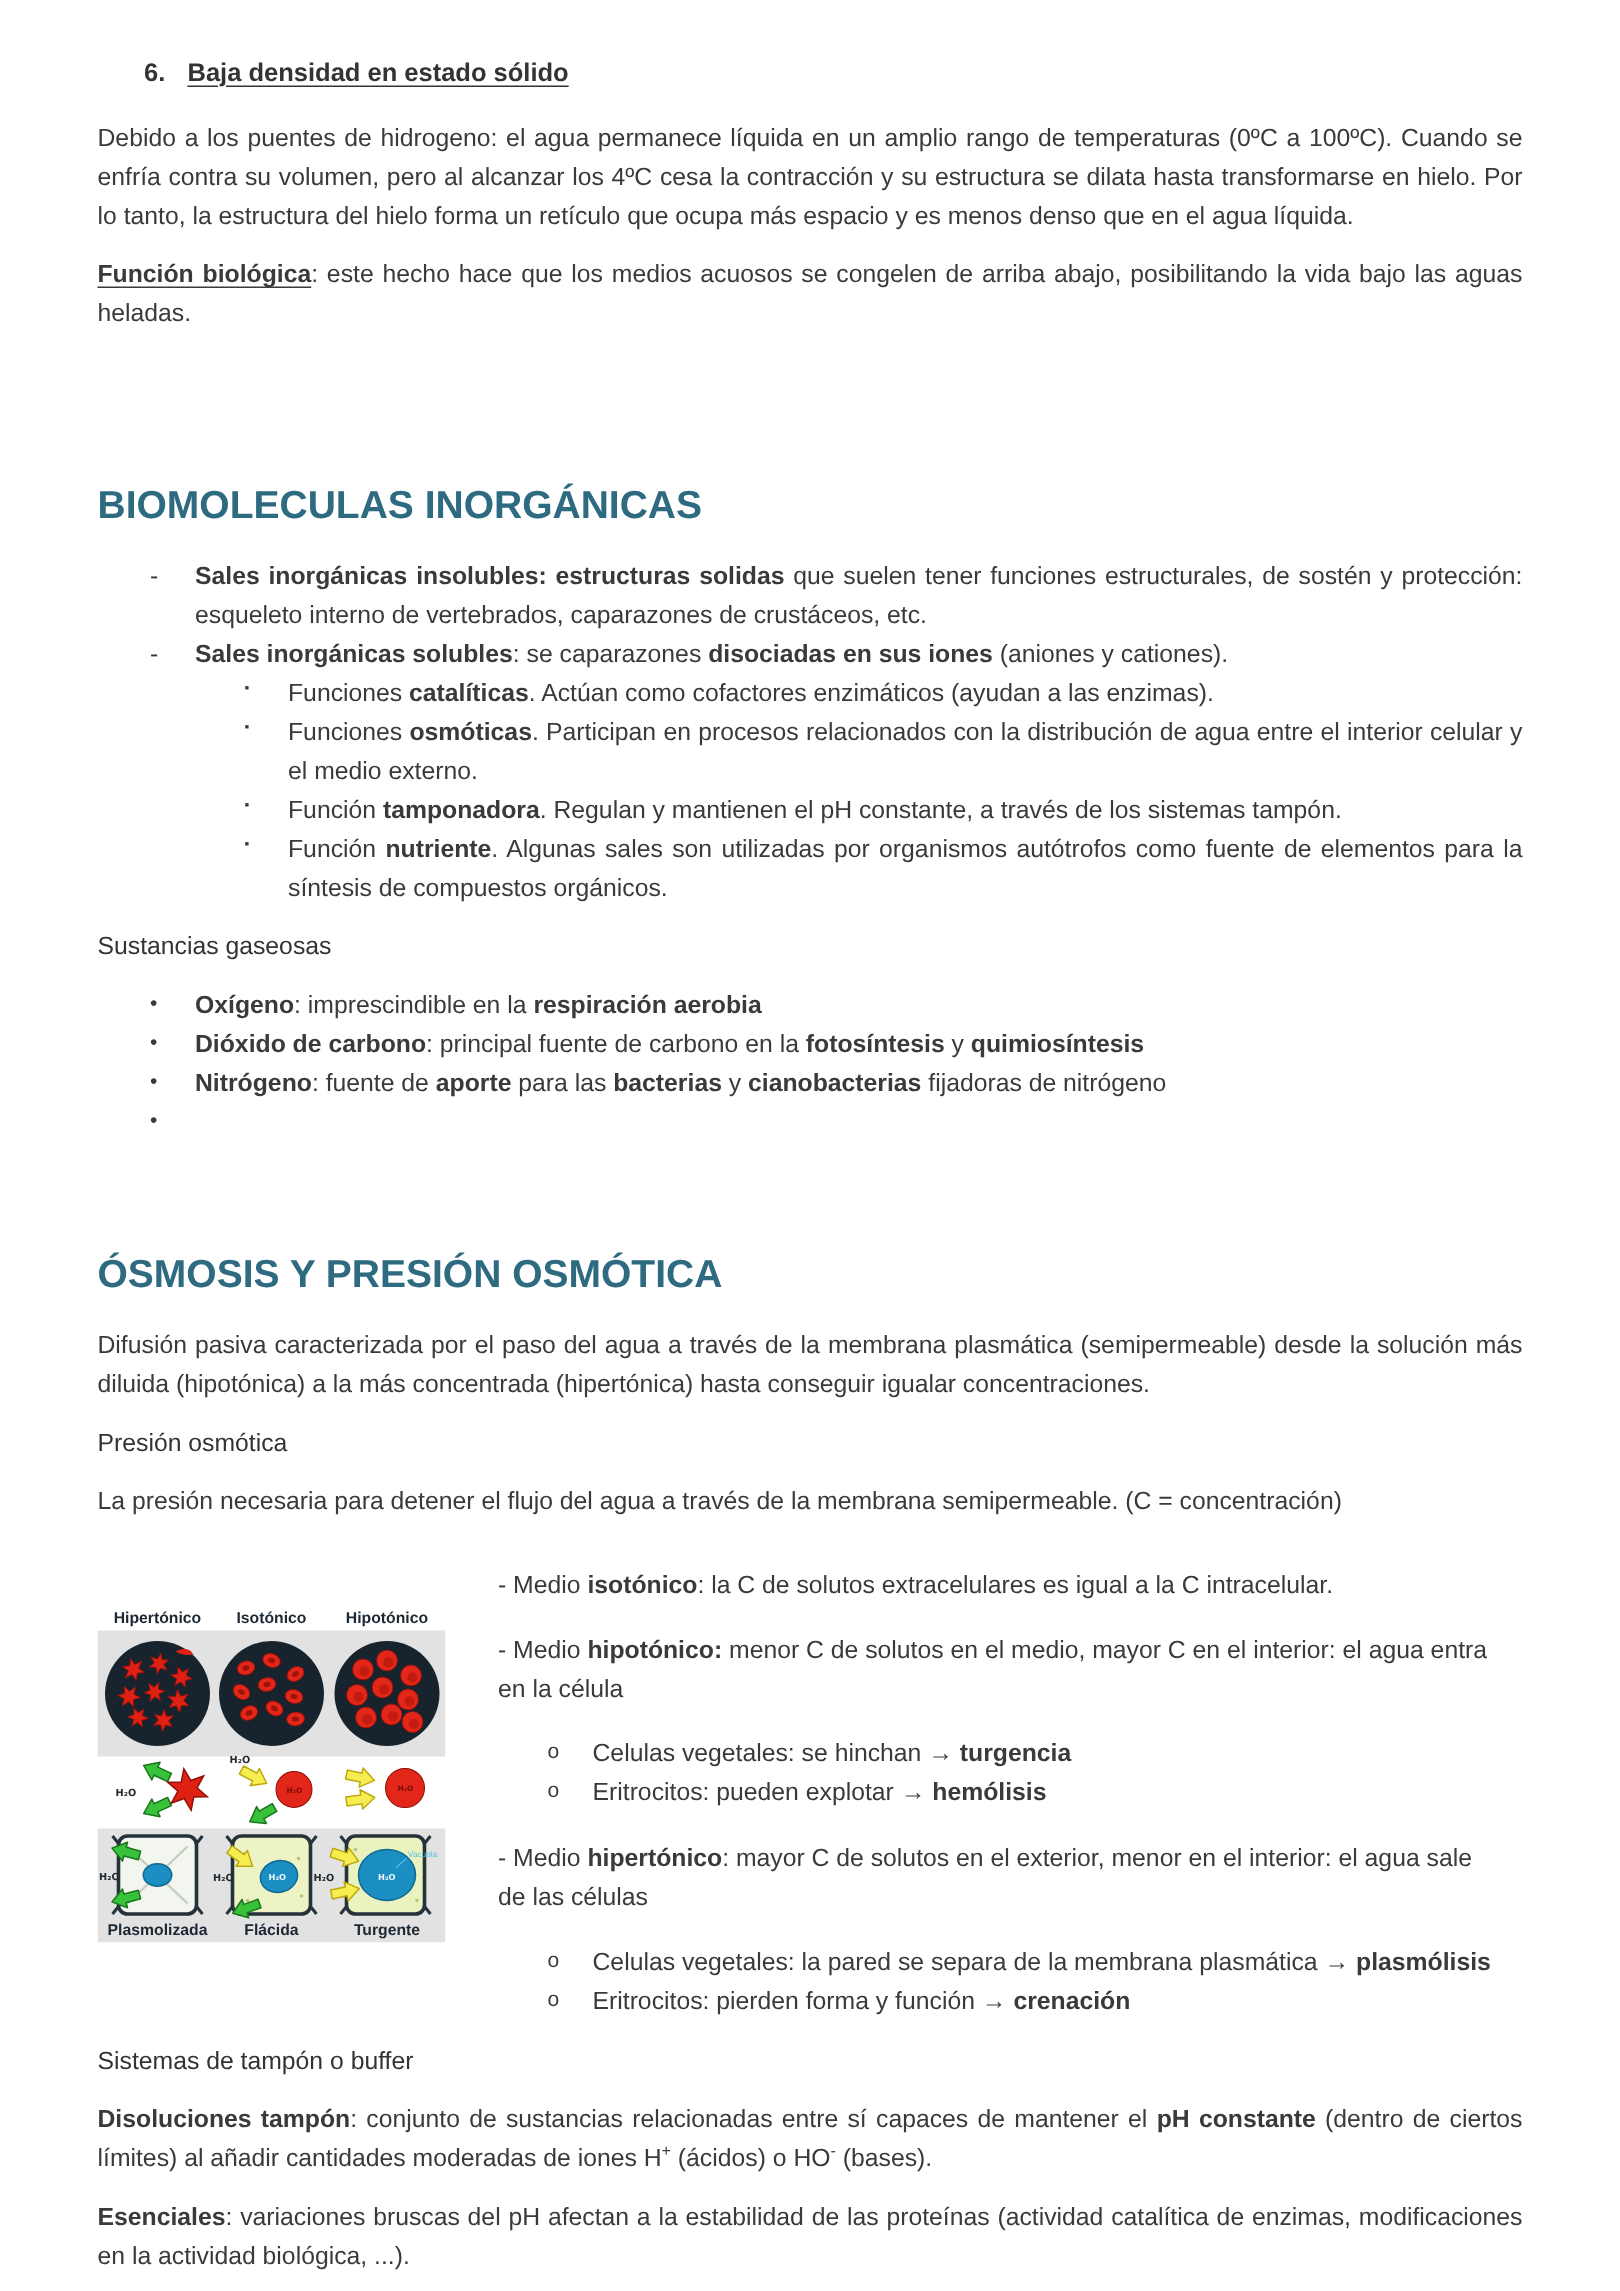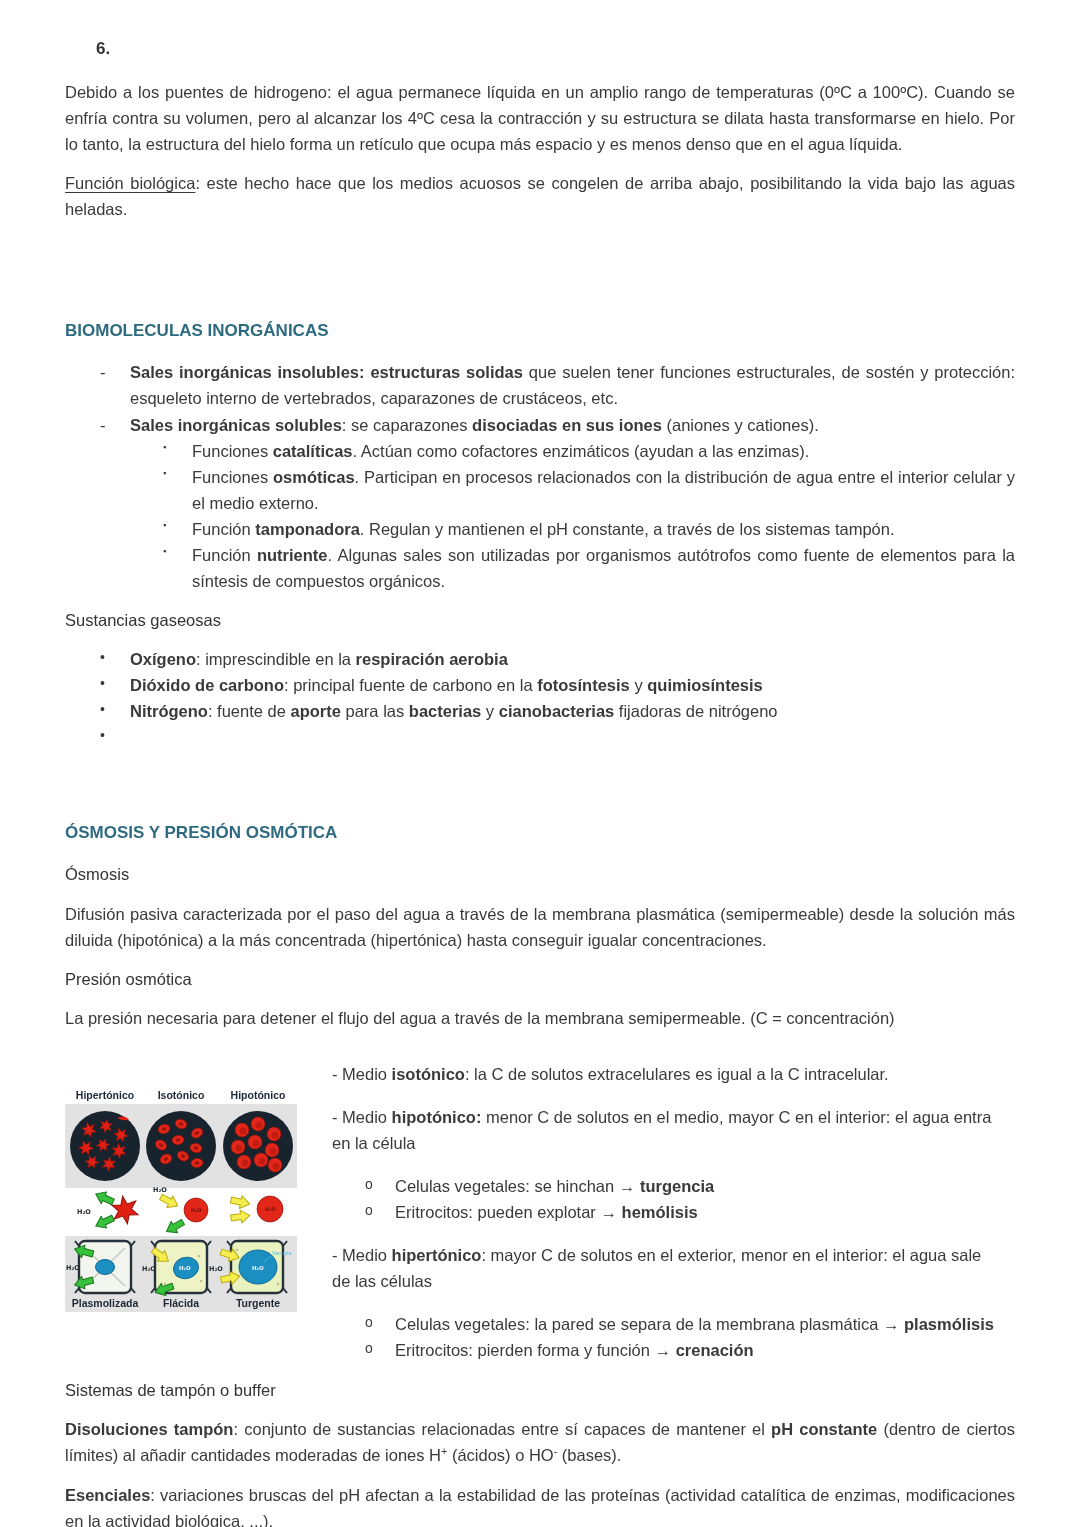--- a/index.html
+++ b/index.html
@@ -9,33 +9,33 @@
     box-sizing:border-box;
     padding:36px 65px 0 65px;
     background:#ffffff;
     font-family:"Liberation Sans",sans-serif;
     font-size:16.5px;
     line-height:1.58;
     color:#3a3a3a;
     overflow:hidden;
   }
   .b{font-weight:700;}
-  .u{text-decoration:underline;text-underline-offset:3px;}
+  .u{text-decoration:underline;text-underline-offset:3px;font-weight:bold;}
   sup,sub{font-size:0.65em;line-height:0;}
   p{margin:0 0 13px 0;text-align:justify;}
   
   .num-heading{
     display:flex;font-weight:700;font-size:17px;color:#333;
     padding-left:31px;margin:0 0 16px 0;
   }
   .num-heading .num{width:29px;flex:none;}
   .num-heading .ttl{text-decoration:underline;text-underline-offset:3px;}
   
   .section-heading{
-    color:#2e6b80;font-size:17px;font-weight:700;
+    color:#2e6b80;font-size:26px;font-weight:700;
     margin:47px 0 18px 0;line-height:1.25;
   }
   .subhead{font-weight:400;margin:0 0 13px 0;color:#333;}
   
   .li{position:relative;text-align:justify;}
   .li .marker{position:absolute;display:inline-block;color:#3a3a3a;}
   .dash-li{padding-left:65px;}
   .dash-li .marker{left:35px;}
   .sq-li{padding-left:127px;}
   .sq-li .marker{left:98px;font-size:9px;top:2px;}
@@ -59,20 +59,21 @@
   svg .cren{fill:#df2012;stroke:#8f1009;stroke-width:0.5;}
   .gap-lg{height:38px;}
 </style>
 </head>
 <body>
 
 <div class="page">
 
   <div class="num-heading">
     <span class="num">6.</span>
+    <span class="ttl">Baja densidad en estado sólido</span>
   </div>
   <p><span>Debido a los puentes de hidrogeno: el agua permanece líquida en un amplio rango de temperaturas (0ºC a 100ºC). Cuando se enfría contra su volumen, pero al alcanzar los 4ºC cesa la contracción y su estructura se dilata hasta transformarse en hielo. Por lo tanto, la estructura del hielo forma un retículo que ocupa más espacio y es menos denso que en el agua líquida.</span></p>
   <p><span class="u">Función biológica</span><span>: este hecho hace que los medios acuosos se congelen de arriba abajo, posibilitando la vida bajo las aguas heladas.</span></p>
 
   <div class="gap-lg"></div>
 
   <div class="section-heading">BIOMOLECULAS INORGÁNICAS</div>
 
   <div class="list-block">
     <div class="li dash-li">
@@ -117,21 +118,20 @@
       <span><span class="b">Nitrógeno</span><span>: fuente de </span><span class="b">aporte</span><span> para las </span><span class="b">bacterias</span><span> y </span><span class="b">cianobacterias</span><span> fijadoras de nitrógeno</span></span>
     </div>
     <div class="li bullet-li">
       <span class="marker">•</span>
     </div>
   </div>
 
   <div class="gap-lg"></div>
 
   <div class="section-heading">ÓSMOSIS Y PRESIÓN OSMÓTICA</div>
-  <div class="subhead">Ósmosis</div>
   <p><span>Difusión pasiva caracterizada por el paso del agua a través de la membrana plasmática (semipermeable) desde la solución más diluida (hipotónica) a la más concentrada (hipertónica) hasta conseguir igualar concentraciones.</span></p>
   <div class="subhead">Presión osmótica</div>
   <p><span>La presión necesaria para detener el flujo del agua a través de la membrana semipermeable. (C = concentración)</span></p>
 
   <div class="fig-row">
     <div class="fig-wrap">
       <svg viewBox="0 0 232 224" width="232" height="224">
         <defs>
           <polygon id="arr" points="0,-3 10,-3 10,-6.5 19,0 10,6.5 10,3 0,3"></polygon>
           <polygon id="star" points="7,0 2.8,1.6 3.5,6.1 0,3.2 -3.5,6.1 -2.8,1.6 -7,0 -2.8,-1.6 -3.5,-6.1 0,-3.2 3.5,-6.1 2.8,-1.6"></polygon>

